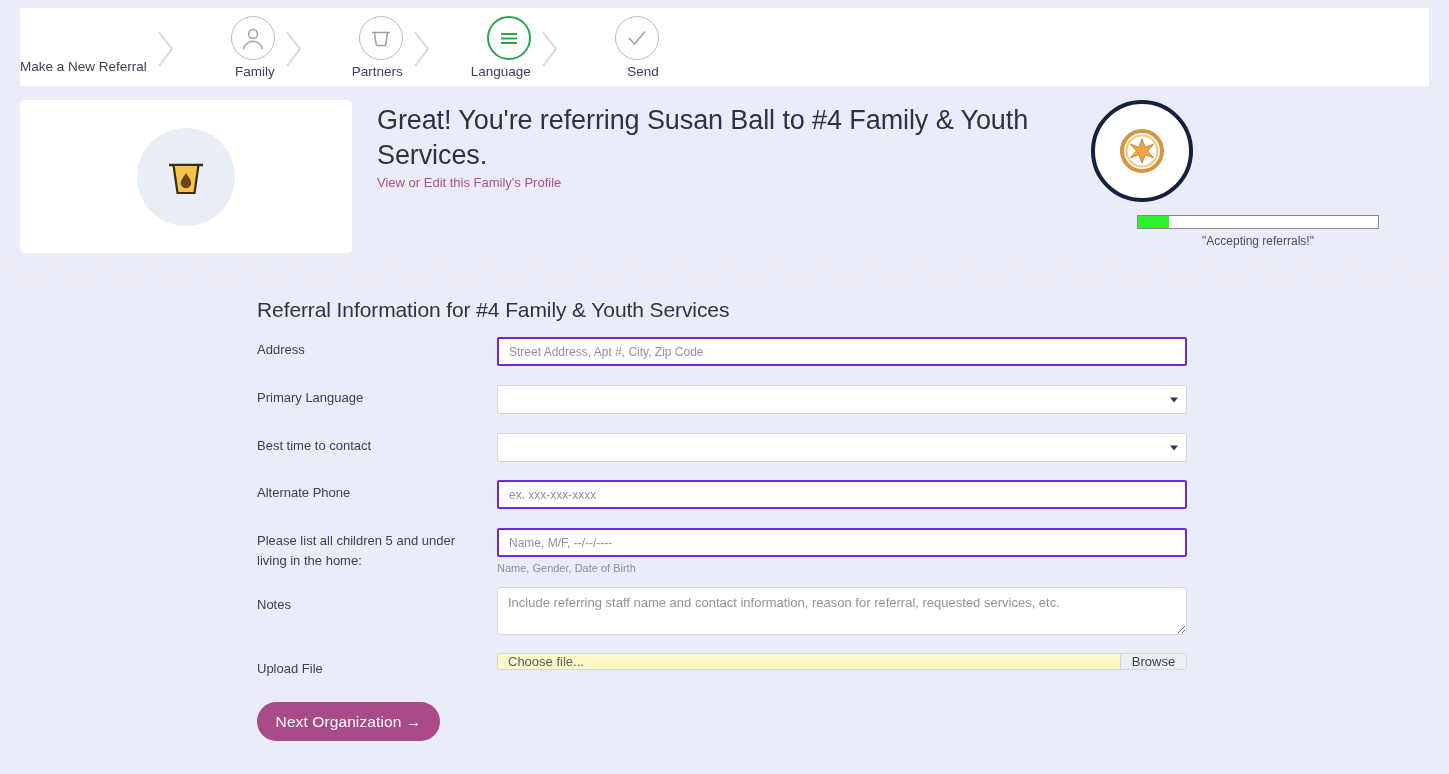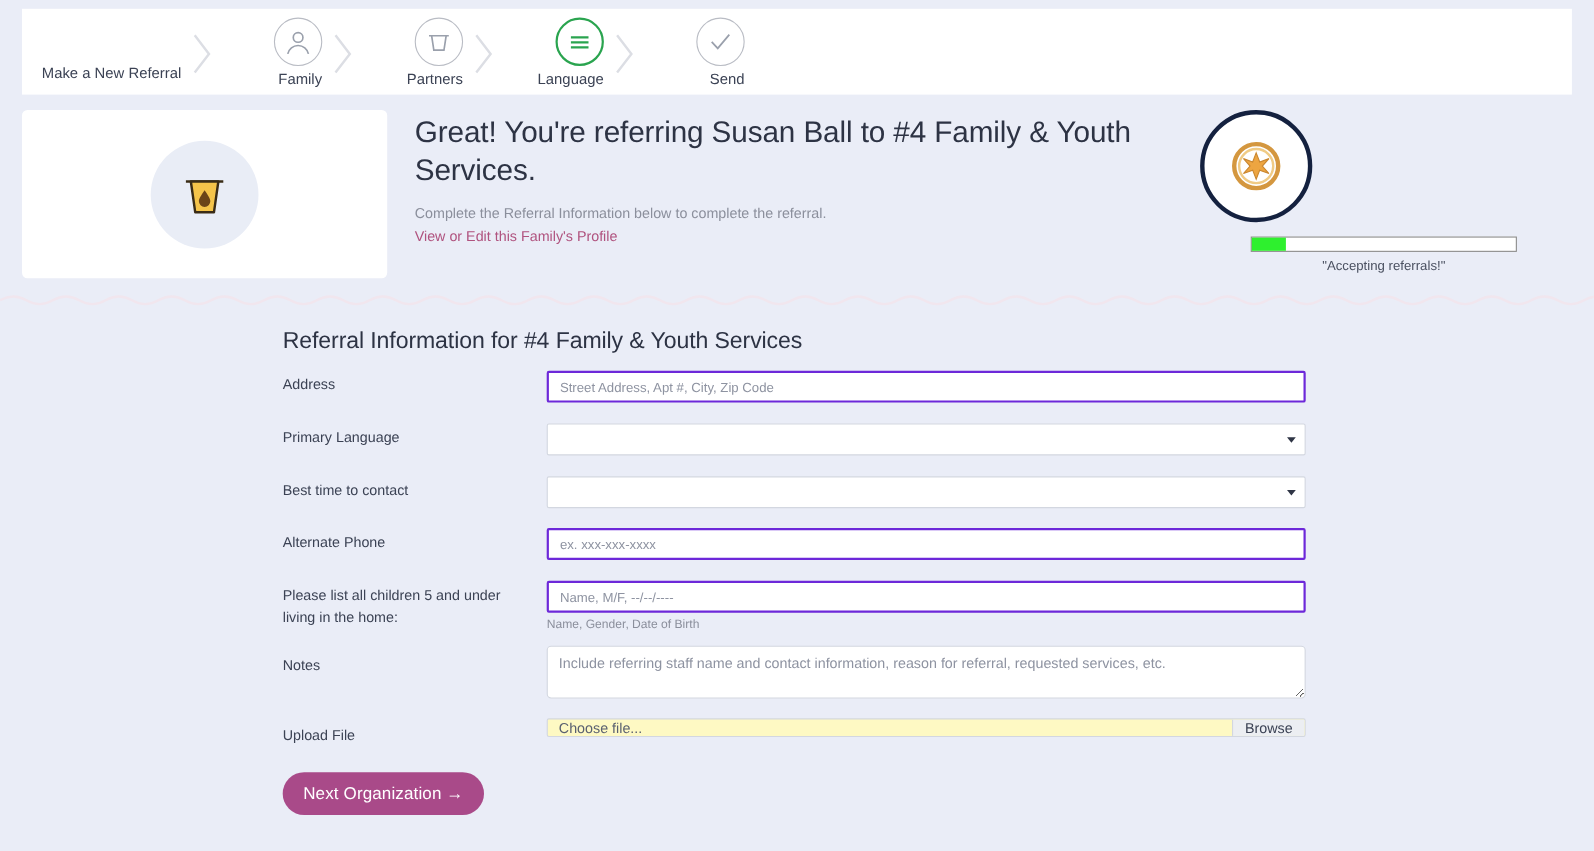--- a/index.html
+++ b/index.html
@@ -23,21 +23,20 @@
     background: #ffffff;
     display: flex;
     align-items: flex-end;
     padding: 0 0 8px 0;
   }
   .step-title {
     font-size: 13.5px;
     color: #3b4254;
     white-space: nowrap;
     padding-bottom: 4px;
-    margin-left: 18px;
   }
   .chev {
     width: 26px; height: 46px;
     margin: 0 6px 6px 6px;
     flex: none;
     display: flex; align-items: center; justify-content: center;
   }
   .chev svg { display: block; }
   .step {
     width: 90px;
@@ -353,21 +352,20 @@
       <svg width="56" height="56" viewBox="0 0 56 56">
         <line x1="11" y1="16" x2="45" y2="16" stroke="#3a2c16" stroke-width="2.4"></line>
         <path d="M15.5,16 L19.5,44 L36.5,44 L40.5,16 Z" fill="#f5c44a" stroke="#3a2c16" stroke-width="2.2" stroke-linejoin="round"></path>
         <path d="M28,24 C31.6,29.4 33.2,31.6 33.2,34 a5.2,5.2 0 0 1 -10.4,0 C22.8,31.6 24.4,29.4 28,24 Z" fill="#6b4418"></path>
       </svg>
     </div>
   </div>
 
   <div class="hero-text">
     <h1 class="hero-h1">Great! You're referring Susan Ball to #4 Family &amp; Youth Services.</h1>
-    <div class="hero-sub">Complete the Referral Information below to complete the referral.</div>
     <a class="hero-link">View or Edit this Family's Profile</a>
   </div>
 
   <div class="badge-wrap">
     <div class="badge-circle">
       <svg width="60" height="60" viewBox="0 0 60 60">
         <circle cx="30" cy="30" r="20" fill="none" stroke="#d4973f" stroke-width="4"></circle>
         <circle cx="30" cy="30" r="15.5" fill="none" stroke="#f0cb85" stroke-width="2.2"></circle>
         <path d="M30,18 L33.2,26.3 L41.6,23.2 L35.6,30 L41.6,36.8 L33.2,33.7 L30,42 L26.8,33.7 L18.4,36.8 L24.4,30 L18.4,23.2 L26.8,26.3 Z" fill="#eda541" stroke="#c9862f" stroke-width="1"></path>
       </svg>

